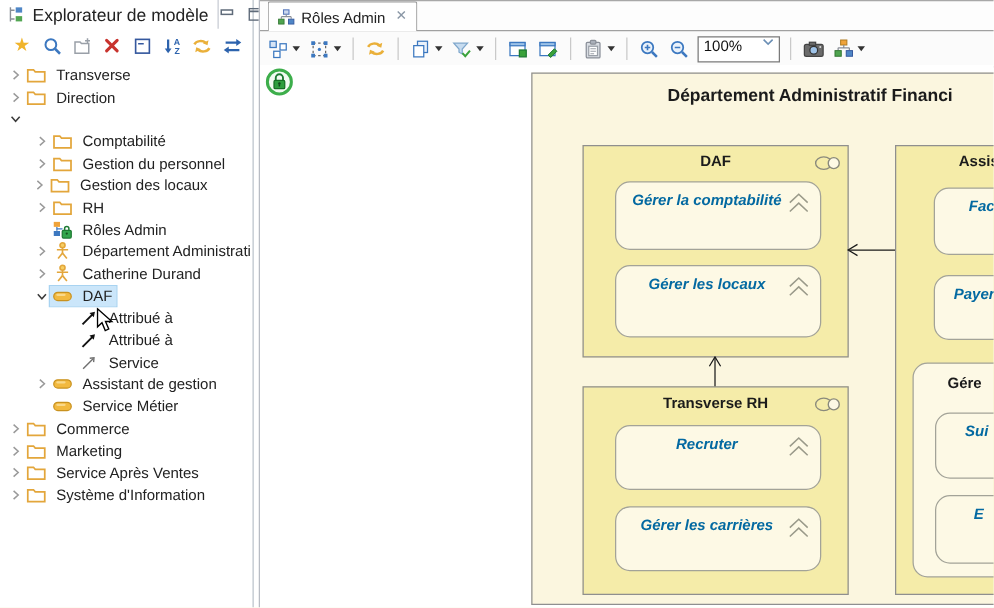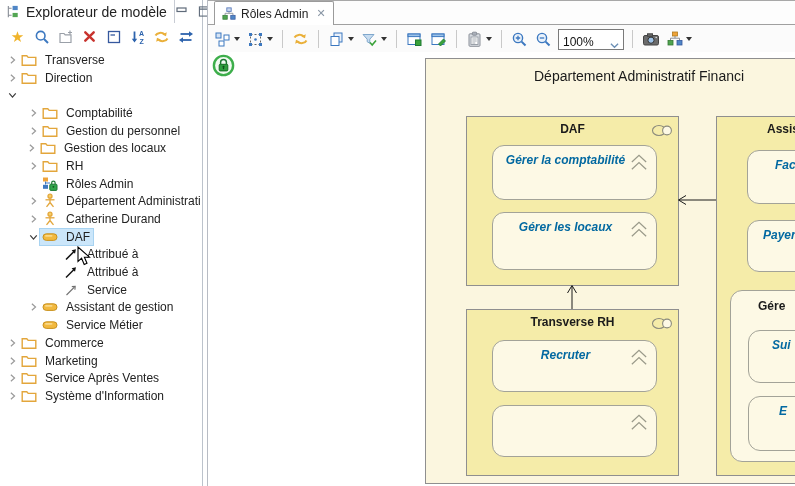--- a/index.html
+++ b/index.html
@@ -30,27 +30,27 @@
   
   .editor{position:absolute;left:207px;top:0;right:0;height:486px;border-left:1px solid #b8bcc4;background:#fff;}
   .tabbar{position:relative;height:23px;background:#fdfdfd;border-top:1px solid #a8a8a8;border-bottom:1px solid #a0a0a0;}
   .etab{position:absolute;left:6px;top:0;height:23px;background:#fff;border:1px solid #9b9b9b;border-bottom:none;border-radius:2px 2px 0 0;display:flex;align-items:center;gap:5px;padding:0 7px;z-index:2;}
   .etab .tab-label{font-size:12px;color:#222;}
   .tab-close{font-size:11px;color:#8a97a6;margin-left:3px;line-height:1;}
   .etoolbar{height:28px;display:flex;align-items:center;gap:5px;padding:0 5px;border-bottom:1px solid #cfcfcf;background:#fbfbfb;}
   .tb-btn{display:flex;align-items:center;gap:3px;padding:1px;}
   .tb-sep{width:1px;height:18px;background:#c9c9c9;margin:0 3px;flex:0 0 1px;}
   .dd-caret{width:0;height:0;border-left:3.5px solid transparent;border-right:3.5px solid transparent;border-top:4px solid #333;}
-  .zoom-combo{display:flex;align-items:flex-end;width:56px;height:19px;border:1px solid #7a7a7a;background:#fff;padding:0 4px;font-size:12px;color:#111;justify-content:space-between;}
+  .zoom-combo{display:flex;align-items:flex-start;width:56px;height:19px;border:1px solid #7a7a7a;background:#fff;padding:0 4px;font-size:12px;color:#111;justify-content:space-between;}
   
   .canvas{position:absolute;left:0;top:52px;right:0;bottom:0;background:#fff;overflow:hidden;}
   .lock-badge{position:absolute;left:4px;top:2px;}
   
   .dg-container{position:absolute;left:217px;top:6px;width:520px;height:424px;background:#fbf6df;border:1px solid #8f8f8f;}
-  .dg-title{position:absolute;left:108px;top:9px;font-size:14px;font-weight:normal;color:#1b1b1b;white-space:nowrap;}
+  .dg-title{position:absolute;left:108px;top:9px;font-size:14px;font-weight:bold;color:#1b1b1b;white-space:nowrap;}
   .dg-box{position:absolute;background:#f5eca9;border:1px solid #8f8f8f;}
   .dg-box-header{position:relative;height:22px;font-size:12px;font-weight:bold;color:#1b1b1b;text-align:center;padding-top:5px;box-sizing:border-box;}
   .dg-box-header.leftpad{text-align:left;}
   .role-badge{position:absolute;top:7px;right:5px;}
   .dg-item{position:absolute;background:#fdf9e5;border:1px solid #a3a398;border-radius:12px;box-sizing:border-box;}
   .dg-item .ilabel{display:block;text-align:center;font-size:12px;font-weight:bold;color:#0369a1;margin-top:7px;padding:0 26px 0 8px;white-space:nowrap;font-style:italic;}
   .dg-item .ilabel.rawleft{text-align:left;padding:0;}
   .chev-badge{position:absolute;right:7px;top:6px;}
   .dg-group{position:absolute;background:#fdf9e5;border:1px solid #a3a398;border-radius:12px;box-sizing:border-box;}
   .dg-group .glabel{display:block;font-size:12px;font-weight:bold;color:#1b1b1b;margin-top:8px;white-space:nowrap;}
@@ -619,20 +619,21 @@
         <div class="dg-item" style="left:25px;top:30px;width:165px;height:52px;">
           <span class="ilabel">Recruter</span>
           <span class="chev-badge">
             <svg width="20" height="22" viewBox="0 0 21 22">
                 <polyline points="3,10 10.5,3 18,10" fill="none" stroke="#9a9a8a" stroke-width="1.3"></polyline>
                 <polyline points="3,17.5 10.5,10.5 18,17.5" fill="none" stroke="#9a9a8a" stroke-width="1.3"></polyline>
               </svg>
           </span>
         </div>
         <div class="dg-item" style="left:25px;top:95px;width:165px;height:52px;">
+          <span class="ilabel">Gérer les carrières</span>
           <span class="chev-badge">
             <svg width="20" height="22" viewBox="0 0 21 22">
                 <polyline points="3,10 10.5,3 18,10" fill="none" stroke="#9a9a8a" stroke-width="1.3"></polyline>
                 <polyline points="3,17.5 10.5,10.5 18,17.5" fill="none" stroke="#9a9a8a" stroke-width="1.3"></polyline>
               </svg>
           </span>
         </div>
       </div>
 
       <div class="dg-box" style="left:290px;top:57px;width:210px;height:358px;">

